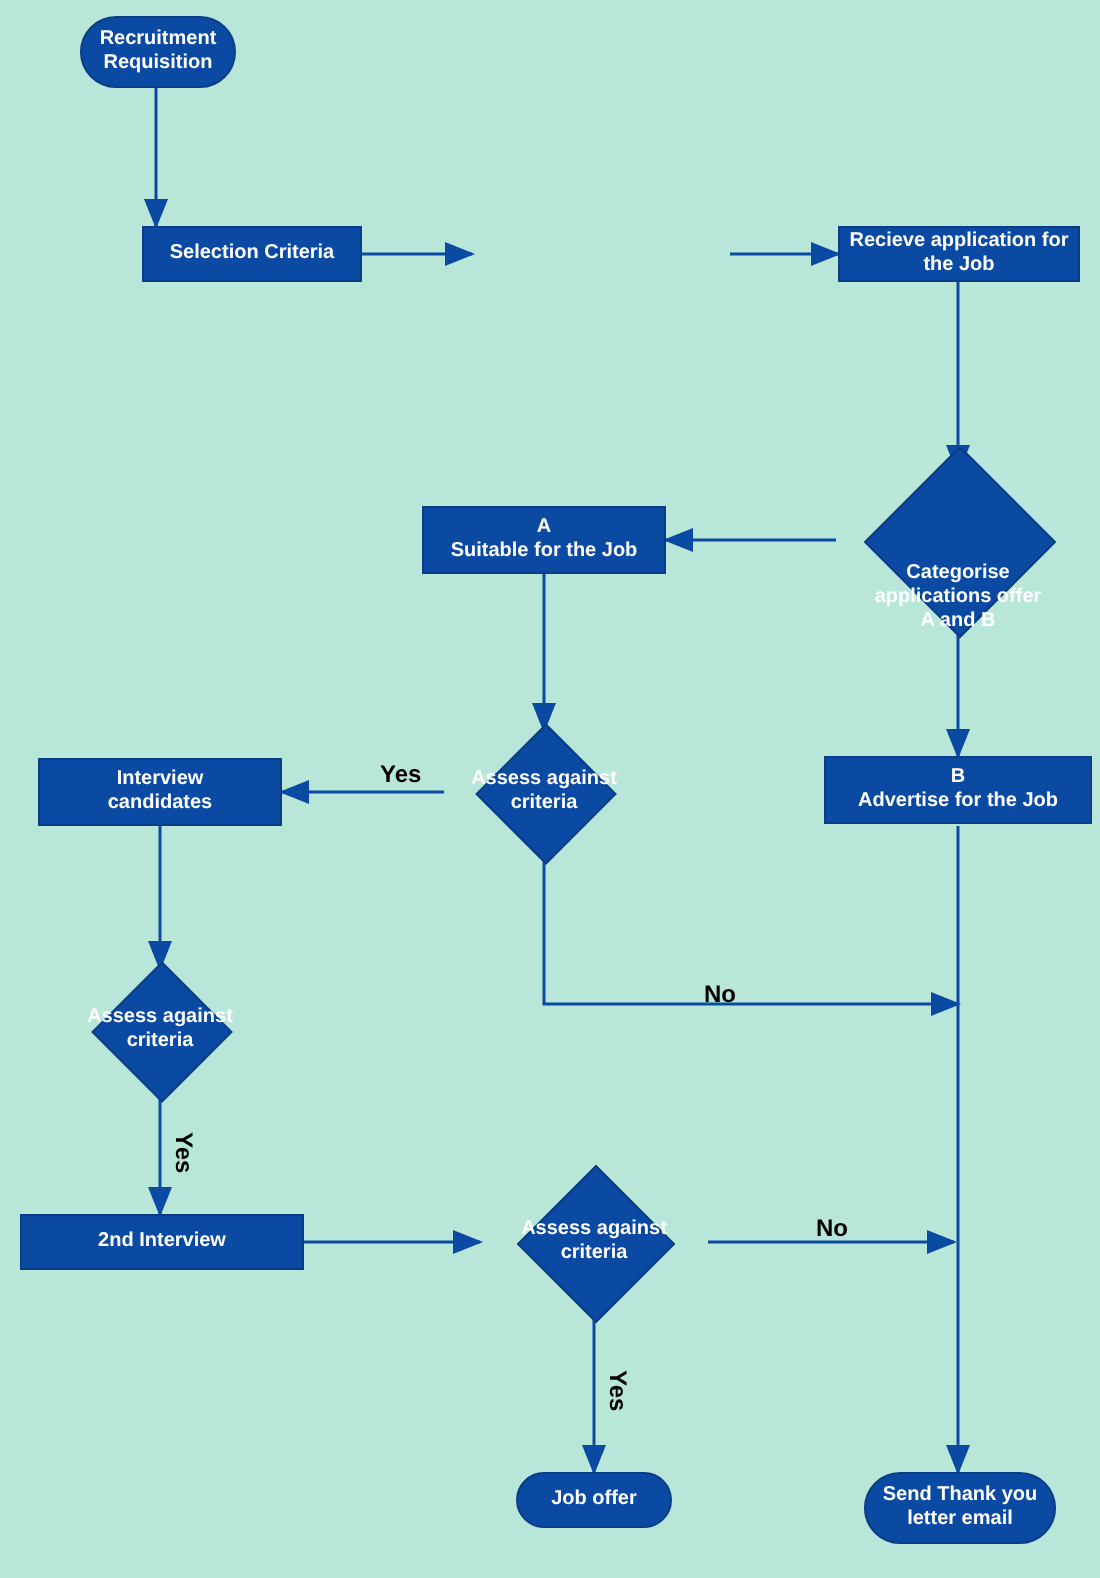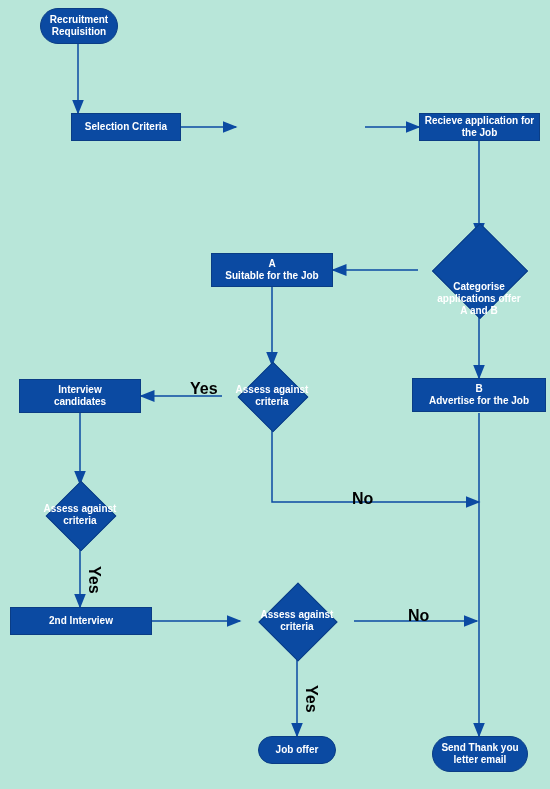--- a/index.html
+++ b/index.html
@@ -57,21 +57,21 @@
     color: #fff;
     text-align: center;
     width: 100px;
     transform: translate(-50%, -50%);
     line-height: 1.2;
     pointer-events: none;
   }
   .edge-label {
     position: absolute;
     color: #000;
-    font-size: 16px;
+    font-size: 12px;
     background: transparent;
     text-align: center;
   }
   .vlabel { writing-mode: vertical-rl; }
   svg { position: absolute; top: 0; left: 0; }
 </style>
 </head>
 <body>
 
 <div class="canvas">

